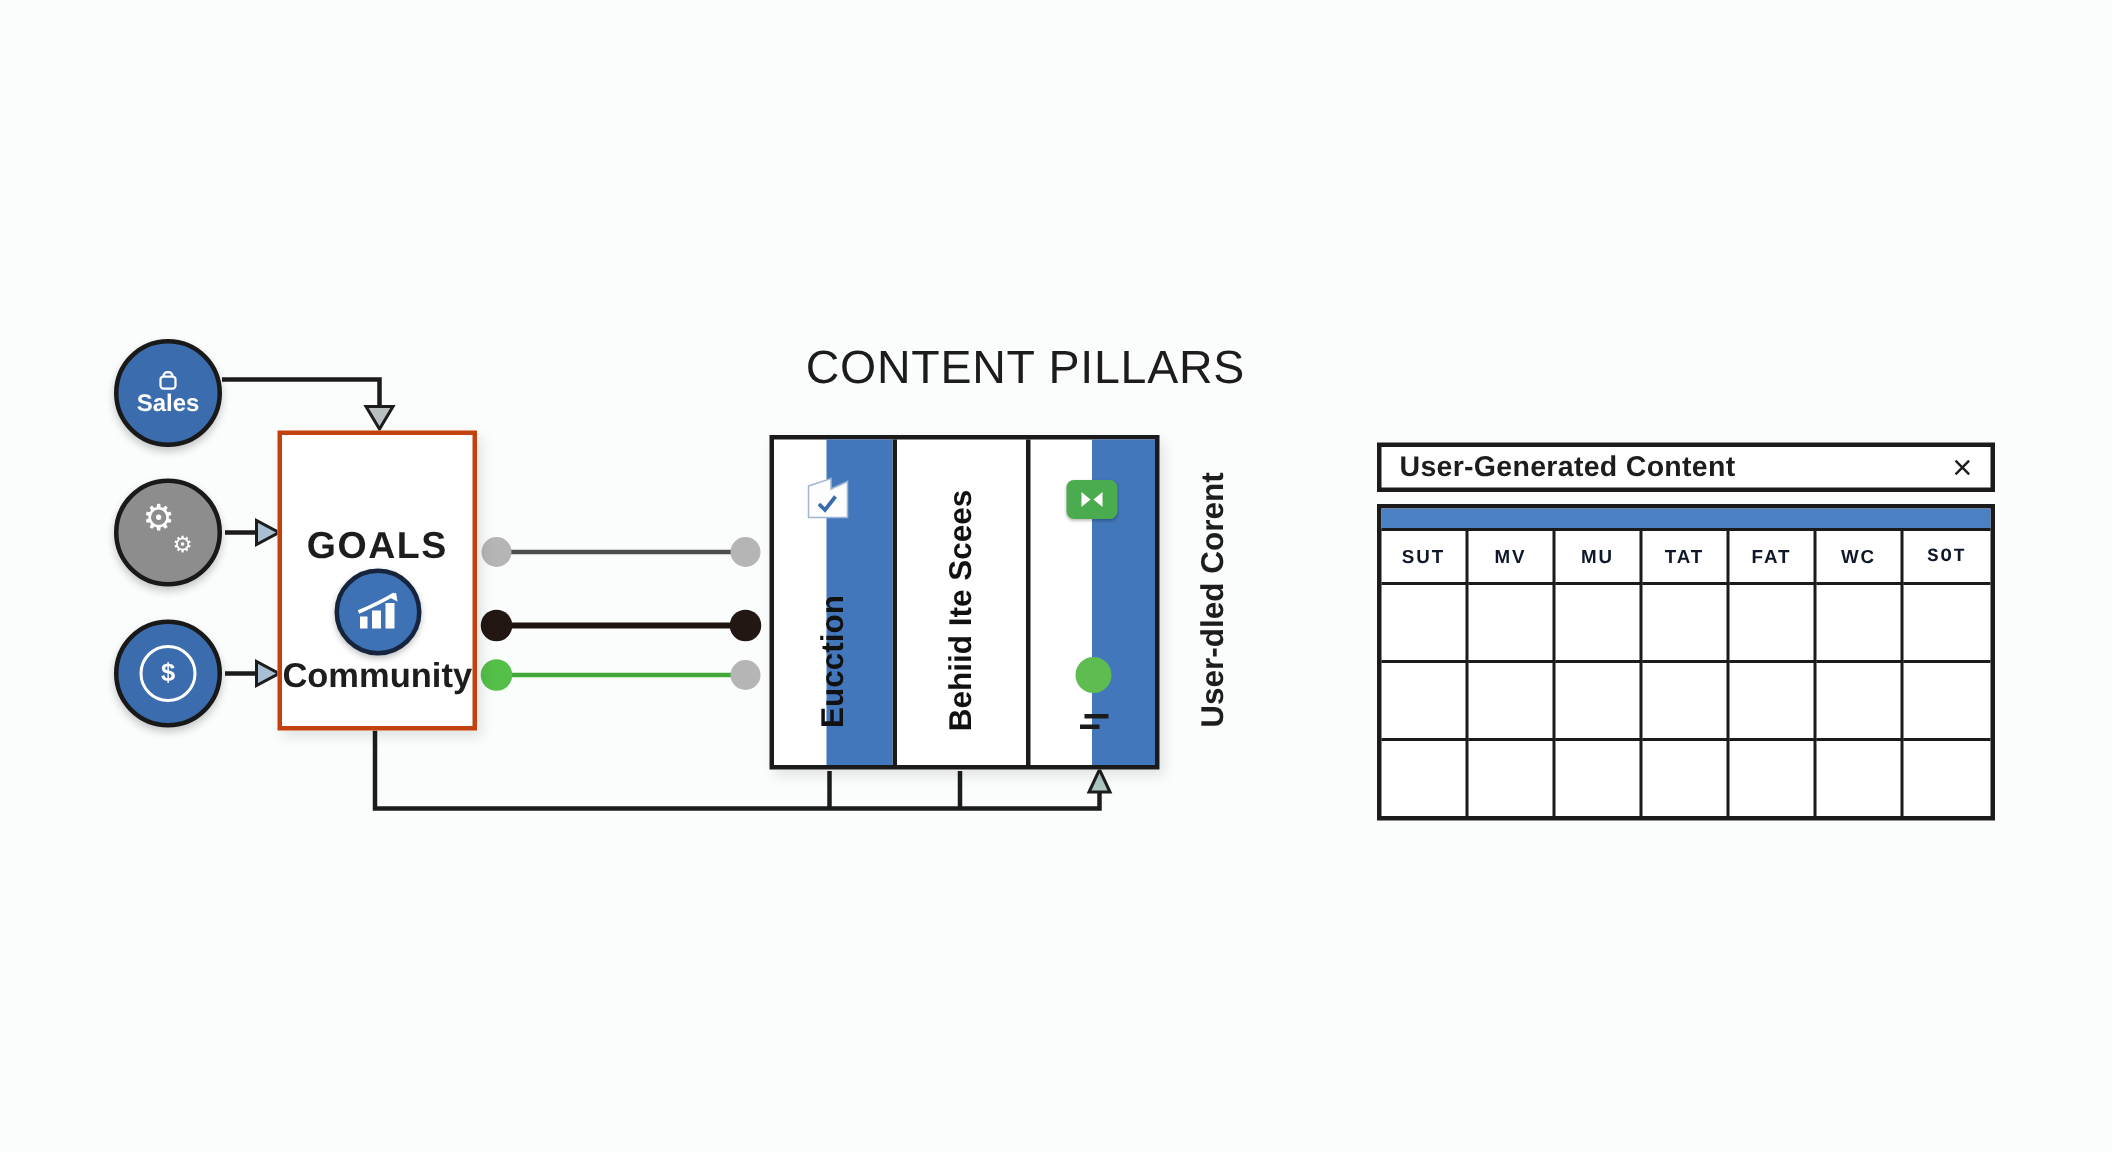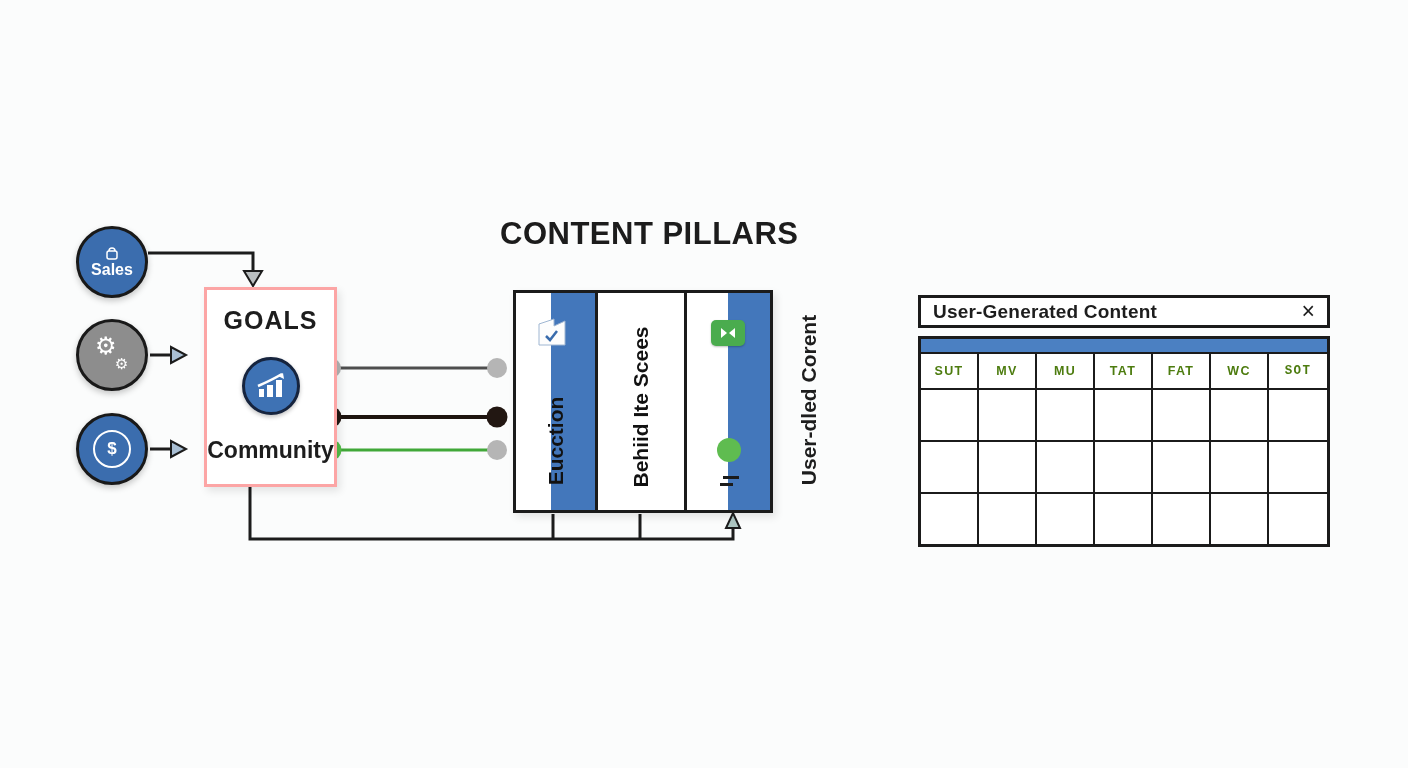--- a/index.html
+++ b/index.html
@@ -22,37 +22,37 @@
   .c-gray{background:#8d8d8d;}
   .goal-circle .lbl{color:#fff;font-weight:bold;font-size:16px;line-height:1;margin-top:2px;}
   .gear-glyph{position:absolute;color:#fff;line-height:1;}
   .ring{width:34px;height:34px;border:2.5px solid #fff;border-radius:50%;
     display:flex;align-items:center;justify-content:center;color:#fff;
     font-size:17px;font-weight:bold;}
 
   
   #goals-box{
     position:absolute;left:185px;top:287px;width:133px;height:200px;
-    background:#fff;border:3px solid #fca5a5;box-sizing:border-box;
-    display:flex;flex-direction:column;align-items:center;justify-content:space-between;
-    padding:16px 6px 20px 6px;box-shadow:3px 4px 8px rgba(0,0,0,.10);margin-left:19px;
+    background:#fff;border:3px solid #c2410c;box-sizing:border-box;
+    display:flex;flex-direction:column;align-items:center;justify-content:flex-end;
+    padding:16px 6px 20px 6px;box-shadow:3px 4px 8px rgba(0,0,0,.10);
   }
   #goals-title{font-size:25px;font-weight:800;letter-spacing:1px;}
   #goals-icon-circle{
     width:58px;height:58px;border-radius:50%;background:#3e72b4;
     border:3px solid #16243e;box-sizing:border-box;
     display:flex;align-items:center;justify-content:center;
     box-shadow:0 2px 4px rgba(0,0,0,.25);
   }
   #goals-item{font-size:23px;font-weight:700;}
 
   
   #pillars-title{
-    position:absolute;left:500px;top:216px;width:330px;text-align:left;
-    font-size:31px;font-weight:700;letter-spacing:.5px;color:#1c1c1c;
+    position:absolute;left:500px;top:227px;width:330px;text-align:right;
+    font-size:31px;font-weight:400;letter-spacing:.5px;color:#1c1c1c;
   }
   #pillars-box{
     position:absolute;left:513px;top:290px;width:260px;height:223px;
     background:#fff;border:3px solid #1b1b1b;box-sizing:border-box;display:flex;
     box-shadow:3px 4px 8px rgba(0,0,0,.10);
   }
   .pillar{position:relative;height:100%;box-sizing:border-box;}
   .p1{width:82px;border-right:3px solid #1b1b1b;}
   .p2{width:89px;border-right:3px solid #1b1b1b;}
   .p3{flex:1;}
@@ -89,21 +89,21 @@
     display:flex;align-items:center;justify-content:space-between;
     padding:0 10px 0 12px;
   }
   #cal-title{font-size:19px;font-weight:700;letter-spacing:.2px;}
   #cal-close{font-size:23px;font-weight:500;line-height:1;cursor:pointer;padding:0 2px;}
   #cal-table{margin-top:8px;border:3px solid #1b1b1b;box-sizing:border-box;background:#fff;}
   #cal-strip{height:13px;background:#4b80c2;border-bottom:2px solid #1b1b1b;}
   .cal-grid{display:grid;grid-template-columns:repeat(7,1fr);}
   .day-cell{
     height:34px;display:flex;align-items:center;justify-content:center;
-    font-size:12.5px;font-weight:600;letter-spacing:1.3px;color:#4d7c0f;
+    font-size:12.5px;font-weight:600;letter-spacing:1.3px;color:#0f172a;
     border-right:2px solid #1b1b1b;box-sizing:border-box;
   }
   .body-cell{
     height:52px;border-top:2px solid #1b1b1b;border-right:2px solid #1b1b1b;
     box-sizing:border-box;
   }
   .last-col{border-right:none;font-family:Liberation Mono, monospace;}
 </style>
 </head>
 <body>

